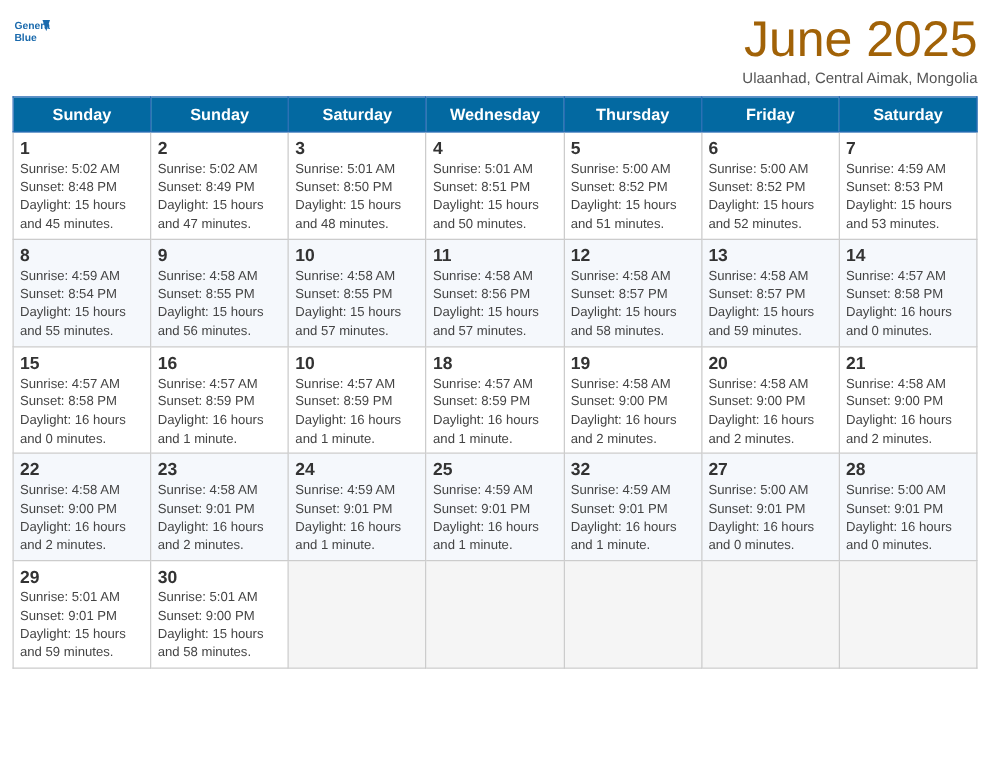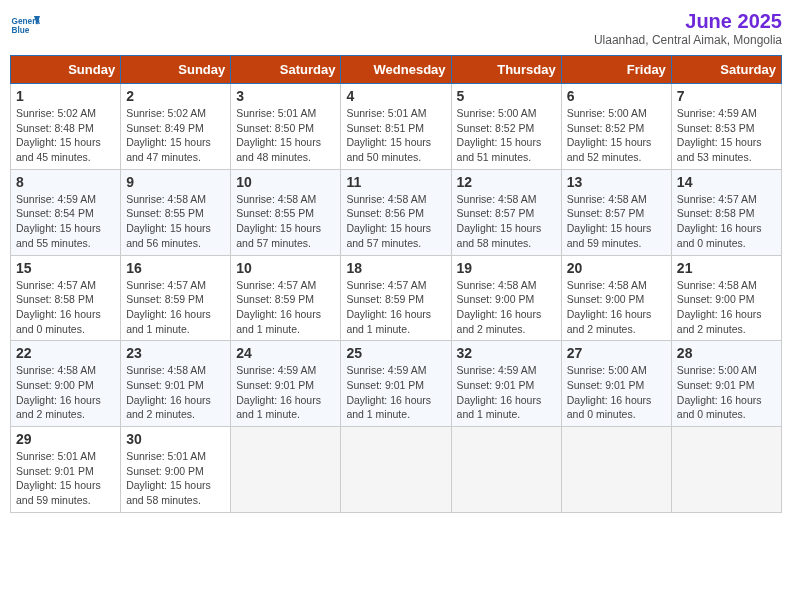--- a/index.html
+++ b/index.html
@@ -22,37 +22,37 @@
       gap: 4px;
     }
     .logo-icon {
       width: 30px;
       height: 30px;
     }
     .title-block {
       text-align: right;
     }
     .main-title {
-      font-size: 20px;
-      font-weight: bold;
-      color: #6d28d9;
+      font-size: 40px;
+      font-weight: normal;
+      color: #a16207;
     }
     .subtitle {
       font-size: 12px;
       color: #555;
     }
     .calendar-table {
       width: 100%;
       border-collapse: collapse;
       font-size: 11px;
     }
     .calendar-table th {
-      background-color: #c2410c;
+      background-color: #0369a1;
       color: #fff;
-      text-align: right;
+      text-align: center;
       padding: 6px 5px;
       font-size: 13px;
       font-weight: bold;
       border: 1px solid #2a6cb5;
       margin-top: 28px;
     }
     .calendar-table td {
       border: 1px solid #ccc;
       vertical-align: top;
       padding: 4px 5px;

